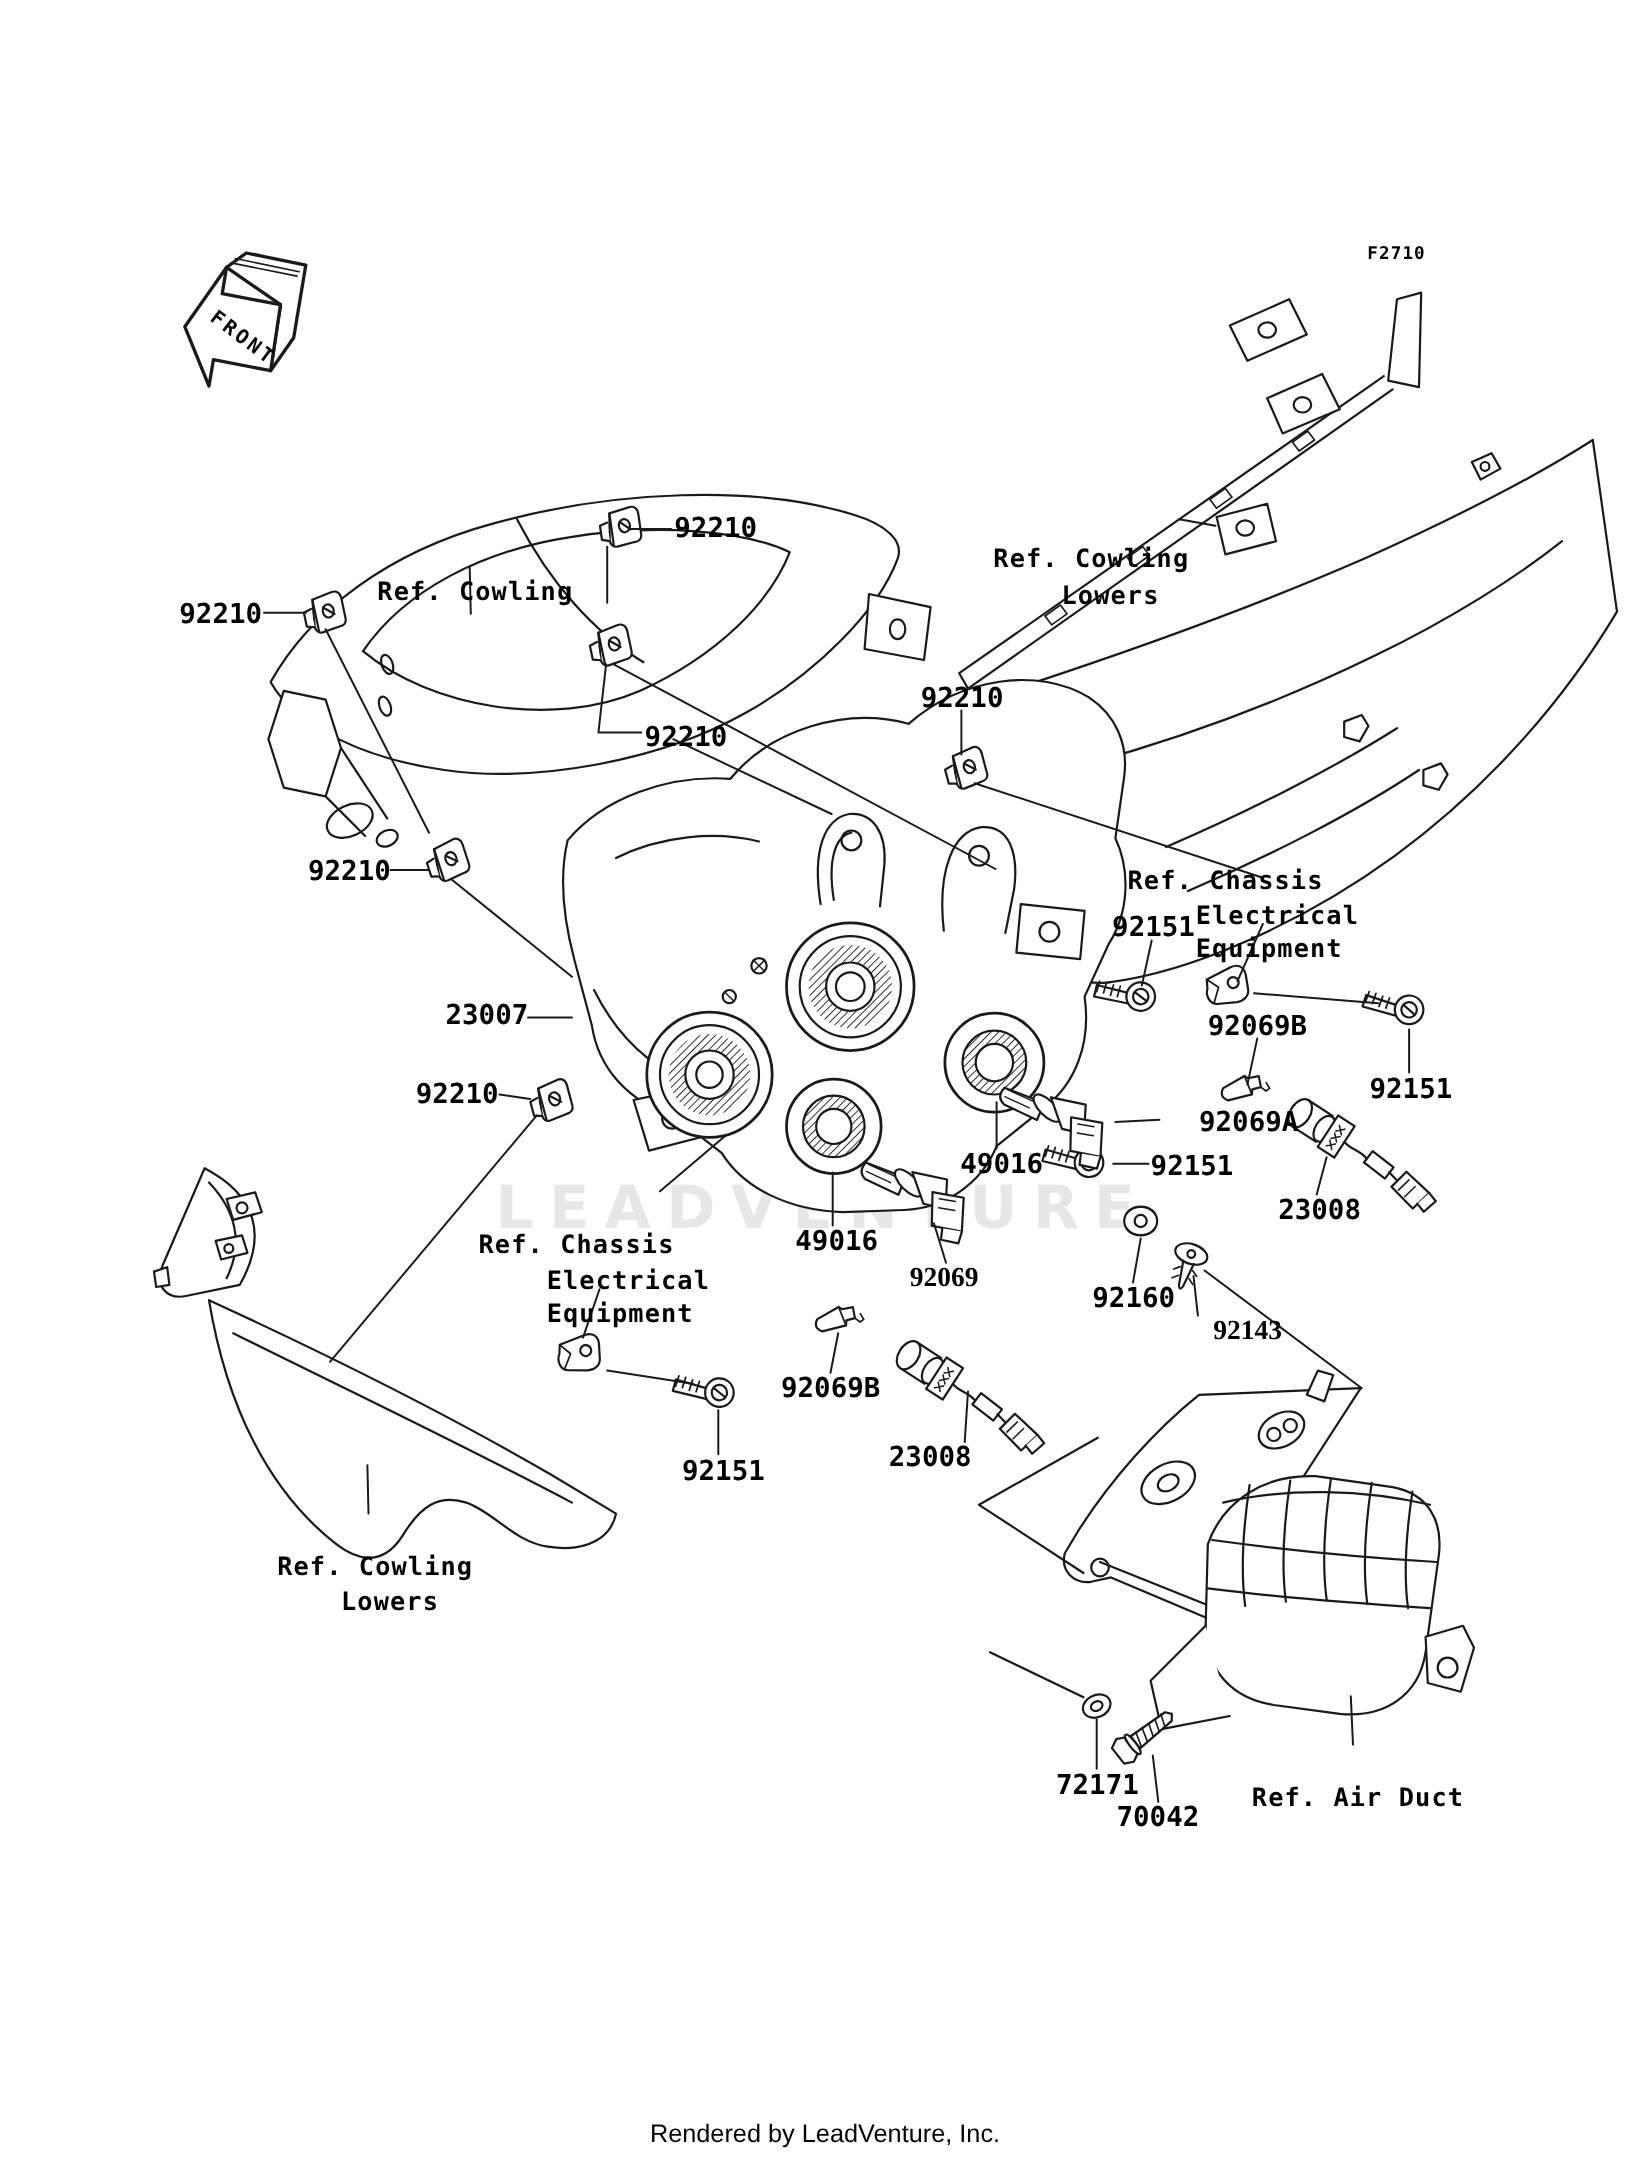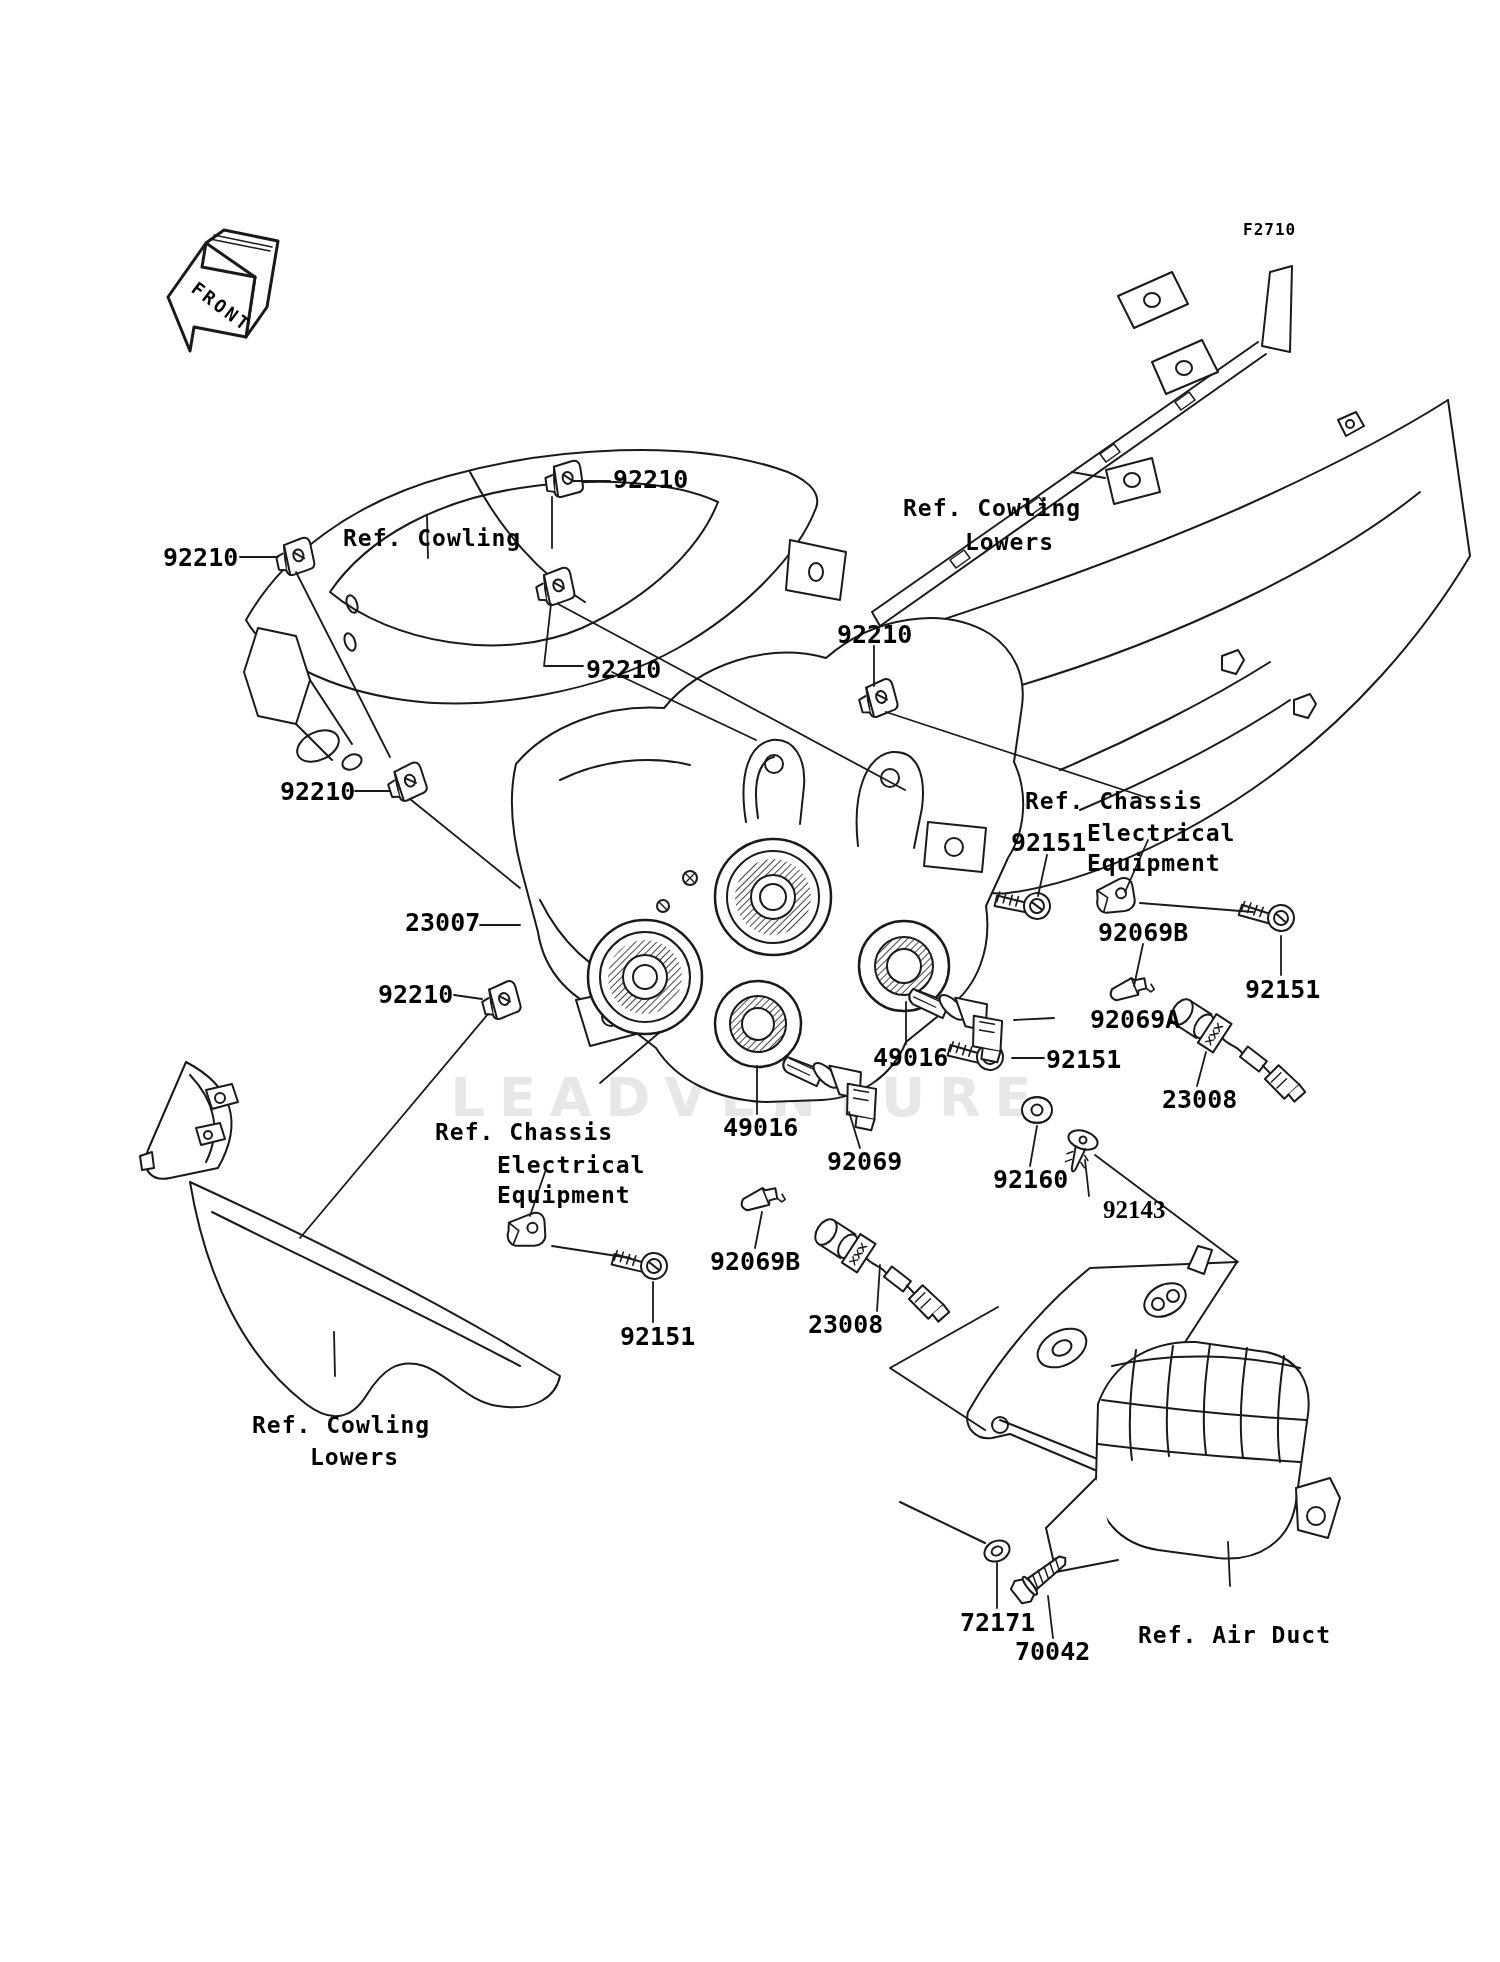--- a/index.html
+++ b/index.html
@@ -315,21 +315,21 @@
   <div class="lbl" style="left:405px;top:910px;">23007</div>
   <div class="lbl" style="left:1011px;top:830px;">92151</div>
   <div class="lbl" style="left:1245px;top:977px;">92151</div>
   <div class="lbl" style="left:1046px;top:1047px;">92151</div>
   <div class="lbl" style="left:620px;top:1324px;">92151</div>
   <div class="lbl" style="left:1098px;top:920px;">92069B</div>
   <div class="lbl" style="left:710px;top:1249px;">92069B</div>
   <div class="lbl" style="left:1090px;top:1007px;">92069A</div>
   <div class="lbl" style="left:873px;top:1045px;">49016</div>
   <div class="lbl" style="left:723px;top:1115px;">49016</div>
-  <div class="lbl" style="left:827px;top:1149px;">92069</div>
+  <div class="lbl" style="left:827px;top:1149px;font-family:Liberation Serif, serif;">92069</div>
   <div class="lbl" style="left:993px;top:1167px;">92160</div>
   <div class="lbl" style="left:1103px;top:1197px;font-family:Liberation Serif, serif;">92143</div>
   <div class="lbl" style="left:1162px;top:1087px;">23008</div>
   <div class="lbl" style="left:808px;top:1312px;">23008</div>
   <div class="lbl" style="left:960px;top:1610px;">72171</div>
   <div class="lbl" style="left:1015px;top:1639px;">70042</div>
 
   <div class="lbl ref" style="left:343px;top:490px;">Ref. Cowling</div>
 
   <div class="lbl ref" style="left:903px;top:460px;">Ref. Cowling</div>
@@ -341,13 +341,14 @@
 
   <div class="lbl ref" style="left:435px;top:1084px;">Ref. Chassis</div>
   <div class="lbl ref" style="left:497px;top:1117px;">Electrical</div>
   <div class="lbl ref" style="left:497px;top:1147px;">Equipment</div>
 
   <div class="lbl ref" style="left:252px;top:1377px;">Ref. Cowling</div>
   <div class="lbl ref" style="left:310px;top:1409px;">Lowers</div>
 
   <div class="lbl ref" style="left:1138px;top:1587px;">Ref. Air Duct</div>
 
+  <div class="footer">Rendered by LeadVenture, Inc.</div>
 </div>
 
 </body></html>

